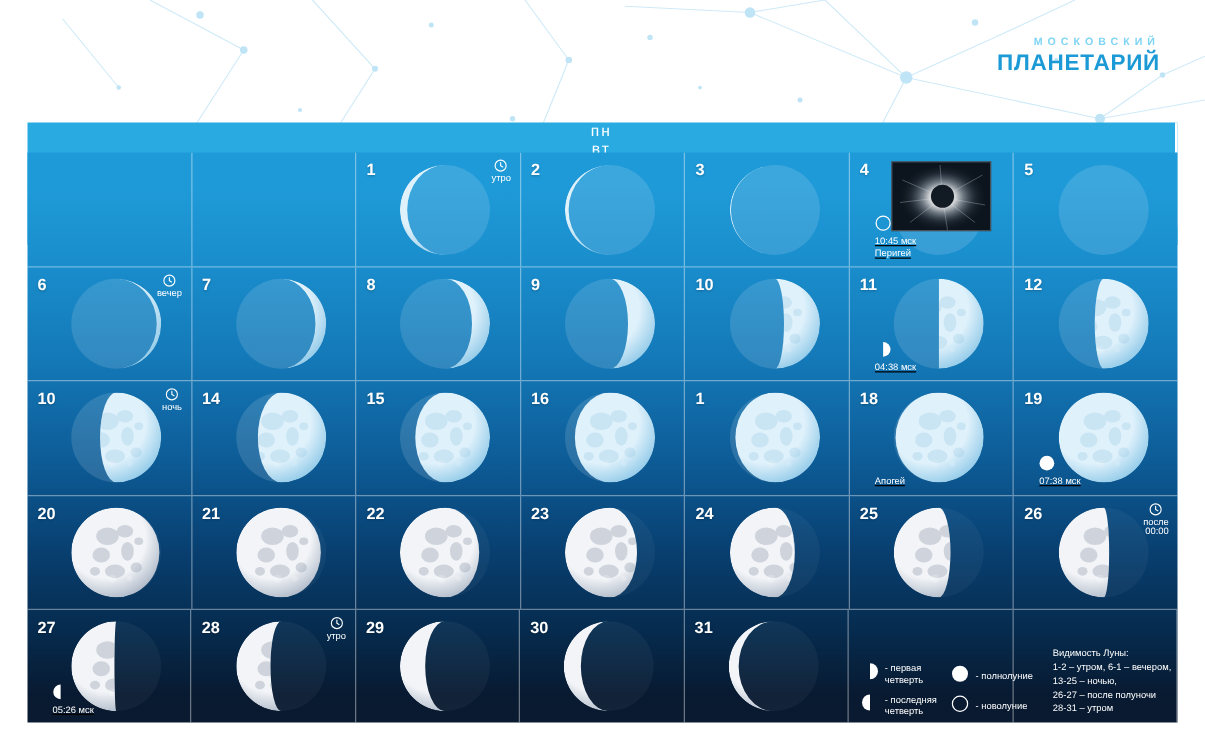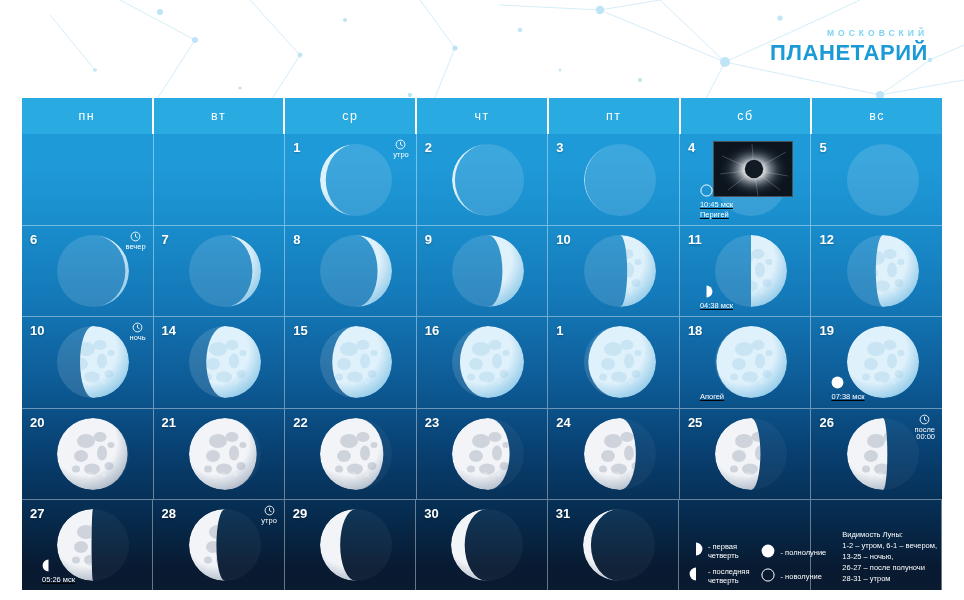--- a/index.html
+++ b/index.html
@@ -26,29 +26,29 @@
     color: #ffffff; font-size: 25px; font-weight: bold;
     letter-spacing: 1.2px; padding-left: 22px;
     white-space: pre;
   }
   .logo { position: absolute; right: 36px; top: 28px; text-align: right; z-index: 3; }
   .logo-top {
     color: #7fd4f4; font-size: 8.5px; letter-spacing: 4.0px;
     font-weight: bold; margin-bottom: 2px; padding-left: 4px;
   }
   .logo-bottom {
-    color: #1b9ad6; font-size: 22px; font-weight: bold; letter-spacing: 0.6px; margin-left: 44px;
+    color: #1b9ad6; font-size: 18px; font-weight: bold; letter-spacing: 0.6px; margin-left: 44px;
   }
 
   
   .calendar {
     position: absolute; left: 22px; top: 98px;
     width: 920px; height: 480px; z-index: 2;
   }
-  .weekday-row { display: flex; height: 36px; }
+  .weekday-row { display: flex; height: 24px; flex-direction: column; }
   .weekday {
     flex: 1 1 0; background: #29abe2; color: #fff;
     font-size: 12.5px; letter-spacing: 1.5px;
     display: flex; align-items: center; justify-content: center;
     border-right: 2px solid #ffffff;
   }
   .weekday:last-child { border-right: none; }
 
   .grid-body {
     position: relative;

